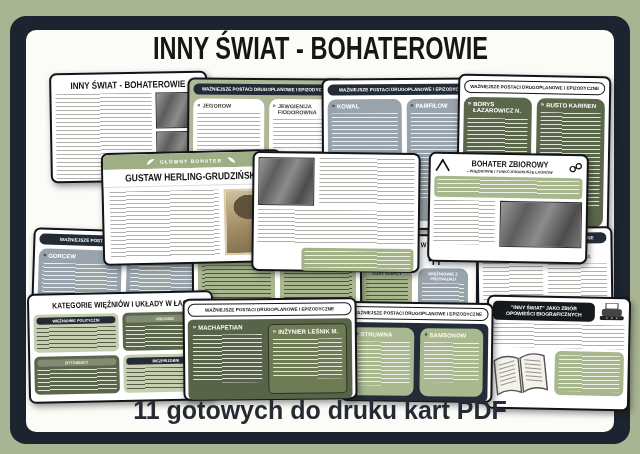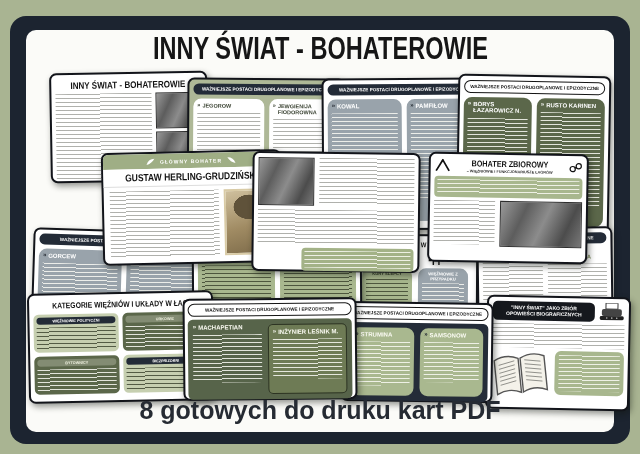--- a/index.html
+++ b/index.html
@@ -458,14 +458,14 @@
             <path d="M8 13 L24 10 M8 17 L24 14 M8 21 L24 18 M8 25 L24 22 M8 29 L24 26 M8 33 L24 30"></path>
             <path d="M34 10 L50 13 M34 14 L50 17 M34 18 L50 21 M34 22 L50 25 M34 26 L50 29 M34 30 L50 33"></path>
           </g>
         </svg>
       <div class="greenbox">
         <div class="lines lt" style="height:100%;"></div>
       </div>
     </div>
   </div>
 
-  <div class="poster-caption">8 gotowych do druku kart PDF</div>
+  <div class="poster-caption">11 gotowych do druku kart PDF</div>
 </div>
 
 </body></html>

